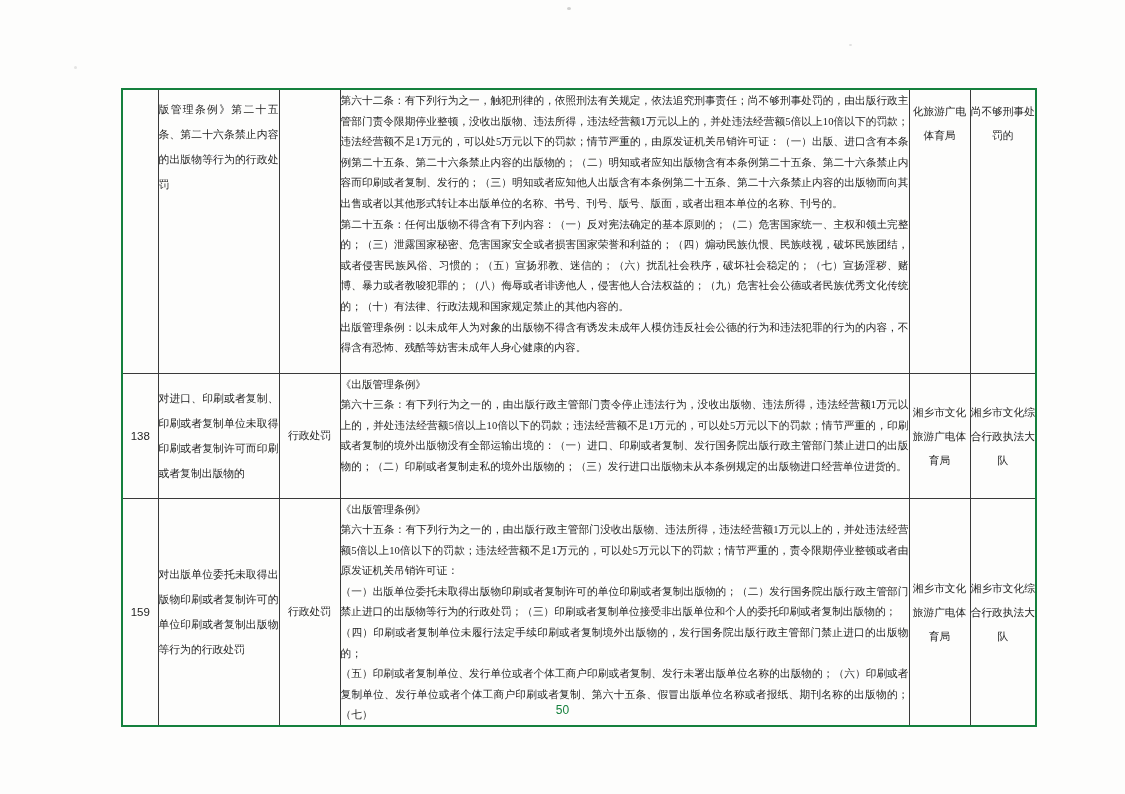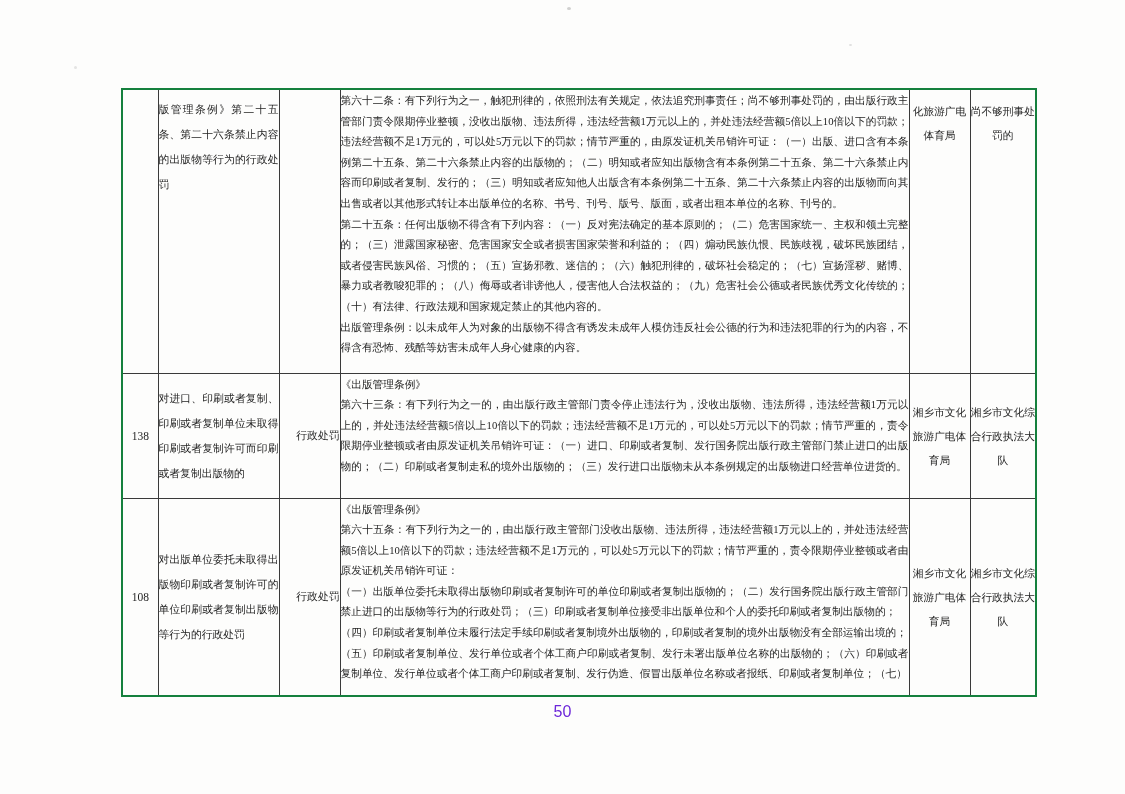--- a/index.html
+++ b/index.html
@@ -24,31 +24,31 @@
   }
   table.lawtable td {
     border: 1px solid #3a3a3a;
     padding: 0;
     overflow: hidden;
   }
 
   
   td.c-num {
     text-align: center; vertical-align: middle;
-    font-size: 11.5px; font-family: Liberation Serif, serif;
+    font-size: 11.5px; font-family: Liberation Sans, sans-serif;
   }
   td.c-name {
     vertical-align: middle;
     padding: 4px 8px 4px 9px;
     font-size: 10.8px; line-height: 25px;
     text-align: justify;
   }
   td.c-name.v-top { vertical-align: top; padding-top: 7px; }
   td.c-type {
-    text-align: right; vertical-align: middle;
+    text-align: center; vertical-align: middle;
     font-size: 10.8px;
   }
   td.c-basis {
     vertical-align: top;
     padding: 5px 7px 4px 8px;
     font-size: 10.7px; line-height: 20.6px;
   }
   td.c-basis p { margin: 0; text-align: justify; }
   td.c-agency, td.c-team {
     text-align: center; vertical-align: middle;
@@ -59,21 +59,21 @@
 
   tr.r0 { height: 284px; }
   tr.r1 { height: 125px; }
   tr.r2 { height: 198px; }
 
   .page-number {
     position: absolute;
     left: 50%; top: 703px;
     transform: translateX(-50%);
     font-family: "Liberation Sans", "DejaVu Sans", sans-serif;
-    font-size: 16px; color: #6d28d9;
+    font-size: 12px; color: #15803d;
   }
 
   
   .speck { position: absolute; background: #9a9a9a; border-radius: 50%; opacity: .45; }
   .speck.s1 { left: 567px; top: 7px;  width: 4px; height: 3px; }
   .speck.s2 { left: 849px; top: 44px; width: 3px; height: 2px; opacity: .3; }
   .speck.s3 { left: 74px;  top: 66px; width: 3px; height: 3px; opacity: .25; }
 </style>
 </head>
 <body>
@@ -94,49 +94,49 @@
       <col style="width:66px">
     </colgroup>
 
     <tbody>
         <tr class="r0">
       <td class="c-num"></td>
       <td class="c-name v-top">版管理条例》第二十五条、第二十六条禁止内容的出版物等行为的行政处罚</td>
       <td class="c-type"></td>
       <td class="c-basis">
         <p>第六十二条：有下列行为之一，触犯刑律的，依照刑法有关规定，依法追究刑事责任；尚不够刑事处罚的，由出版行政主管部门责令限期停业整顿，没收出版物、违法所得，违法经营额1万元以上的，并处违法经营额5倍以上10倍以下的罚款；违法经营额不足1万元的，可以处5万元以下的罚款；情节严重的，由原发证机关吊销许可证：（一）出版、进口含有本条例第二十五条、第二十六条禁止内容的出版物的；（二）明知或者应知出版物含有本条例第二十五条、第二十六条禁止内容而印刷或者复制、发行的；（三）明知或者应知他人出版含有本条例第二十五条、第二十六条禁止内容的出版物而向其出售或者以其他形式转让本出版单位的名称、书号、刊号、版号、版面，或者出租本单位的名称、刊号的。</p>
-        <p>第二十五条：任何出版物不得含有下列内容：（一）反对宪法确定的基本原则的；（二）危害国家统一、主权和领土完整的；（三）泄露国家秘密、危害国家安全或者损害国家荣誉和利益的；（四）煽动民族仇恨、民族歧视，破坏民族团结，或者侵害民族风俗、习惯的；（五）宣扬邪教、迷信的；（六）触犯刑律的，破坏社会稳定的；（七）宣扬淫秽、赌博、暴力或者教唆犯罪的；（八）侮辱或者诽谤他人，侵害他人合法权益的；（九）危害社会公德或者民族优秀文化传统的；（十）有法律、行政法规和国家规定禁止的其他内容的。</p>
+        <p>第二十五条：任何出版物不得含有下列内容：（一）反对宪法确定的基本原则的；（二）危害国家统一、主权和领土完整的；（三）泄露国家秘密、危害国家安全或者损害国家荣誉和利益的；（四）煽动民族仇恨、民族歧视，破坏民族团结，或者侵害民族风俗、习惯的；（五）宣扬邪教、迷信的；（六）扰乱社会秩序，破坏社会稳定的；（七）宣扬淫秽、赌博、暴力或者教唆犯罪的；（八）侮辱或者诽谤他人，侵害他人合法权益的；（九）危害社会公德或者民族优秀文化传统的；（十）有法律、行政法规和国家规定禁止的其他内容的。</p>
         <p>出版管理条例：以未成年人为对象的出版物不得含有诱发未成年人模仿违反社会公德的行为和违法犯罪的行为的内容，不得含有恐怖、残酷等妨害未成年人身心健康的内容。</p>
       </td>
       <td class="c-agency v-top">化旅游广电体育局</td>
       <td class="c-team v-top">尚不够刑事处罚的</td>
     </tr>
 
     <tr class="r1">
       <td class="c-num">138</td>
       <td class="c-name">对进口、印刷或者复制、印刷或者复制单位未取得印刷或者复制许可而印刷或者复制出版物的</td>
       <td class="c-type">行政处罚</td>
       <td class="c-basis">
         <p>《出版管理条例》</p>
-        <p>第六十三条：有下列行为之一的，由出版行政主管部门责令停止违法行为，没收出版物、违法所得，违法经营额1万元以上的，并处违法经营额5倍以上10倍以下的罚款；违法经营额不足1万元的，可以处5万元以下的罚款；情节严重的，责令限期停业整顿或者由原发证机关吊销许可证：（一）进口、印刷或者复制、发行国务院出版行政主管部门禁止进口的出版物的；（二）印刷或者复制走私的境外出版物的；（三）发行进口出版物未从本条例规定的出版物进口经营单位进货的。</p>
+        <p>第六十三条：有下列行为之一的，由出版行政主管部门责令停止违法行为，没收出版物、违法所得，违法经营额1万元以上的，并处违法经营额5倍以上10倍以下的罚款；违法经营额不足1万元的，可以处5万元以下的罚款；情节严重的，印刷或者复制的境外出版物没有全部运输出境的：（一）进口、印刷或者复制、发行国务院出版行政主管部门禁止进口的出版物的；（二）印刷或者复制走私的境外出版物的；（三）发行进口出版物未从本条例规定的出版物进口经营单位进货的。</p>
       </td>
       <td class="c-agency">湘乡市文化旅游广电体育局</td>
       <td class="c-team">湘乡市文化综合行政执法大队</td>
     </tr>
 
     <tr class="r2">
-      <td class="c-num">108</td>
+      <td class="c-num">159</td>
       <td class="c-name">对出版单位委托未取得出版物印刷或者复制许可的单位印刷或者复制出版物等行为的行政处罚</td>
       <td class="c-type">行政处罚</td>
       <td class="c-basis">
         <p>《出版管理条例》</p>
         <p>第六十五条：有下列行为之一的，由出版行政主管部门没收出版物、违法所得，违法经营额1万元以上的，并处违法经营额5倍以上10倍以下的罚款；违法经营额不足1万元的，可以处5万元以下的罚款；情节严重的，责令限期停业整顿或者由原发证机关吊销许可证：</p>
         <p>（一）出版单位委托未取得出版物印刷或者复制许可的单位印刷或者复制出版物的；（二）发行国务院出版行政主管部门禁止进口的出版物等行为的行政处罚；（三）印刷或者复制单位接受非出版单位和个人的委托印刷或者复制出版物的；</p>
-        <p>（四）印刷或者复制单位未履行法定手续印刷或者复制境外出版物的，印刷或者复制的境外出版物没有全部运输出境的；</p>
-        <p>（五）印刷或者复制单位、发行单位或者个体工商户印刷或者复制、发行未署出版单位名称的出版物的；（六）印刷或者复制单位、发行单位或者个体工商户印刷或者复制、发行伪造、假冒出版单位名称或者报纸、印刷或者复制单位；（七）</p>
+        <p>（四）印刷或者复制单位未履行法定手续印刷或者复制境外出版物的，发行国务院出版行政主管部门禁止进口的出版物的；</p>
+        <p>（五）印刷或者复制单位、发行单位或者个体工商户印刷或者复制、发行未署出版单位名称的出版物的；（六）印刷或者复制单位、发行单位或者个体工商户印刷或者复制、第六十五条、假冒出版单位名称或者报纸、期刊名称的出版物的；（七）</p>
       </td>
       <td class="c-agency">湘乡市文化旅游广电体育局</td>
       <td class="c-team">湘乡市文化综合行政执法大队</td>
     </tr>
   </tbody>
     </table>
 
   <div class="page-number">50</div>
 </div>
 

